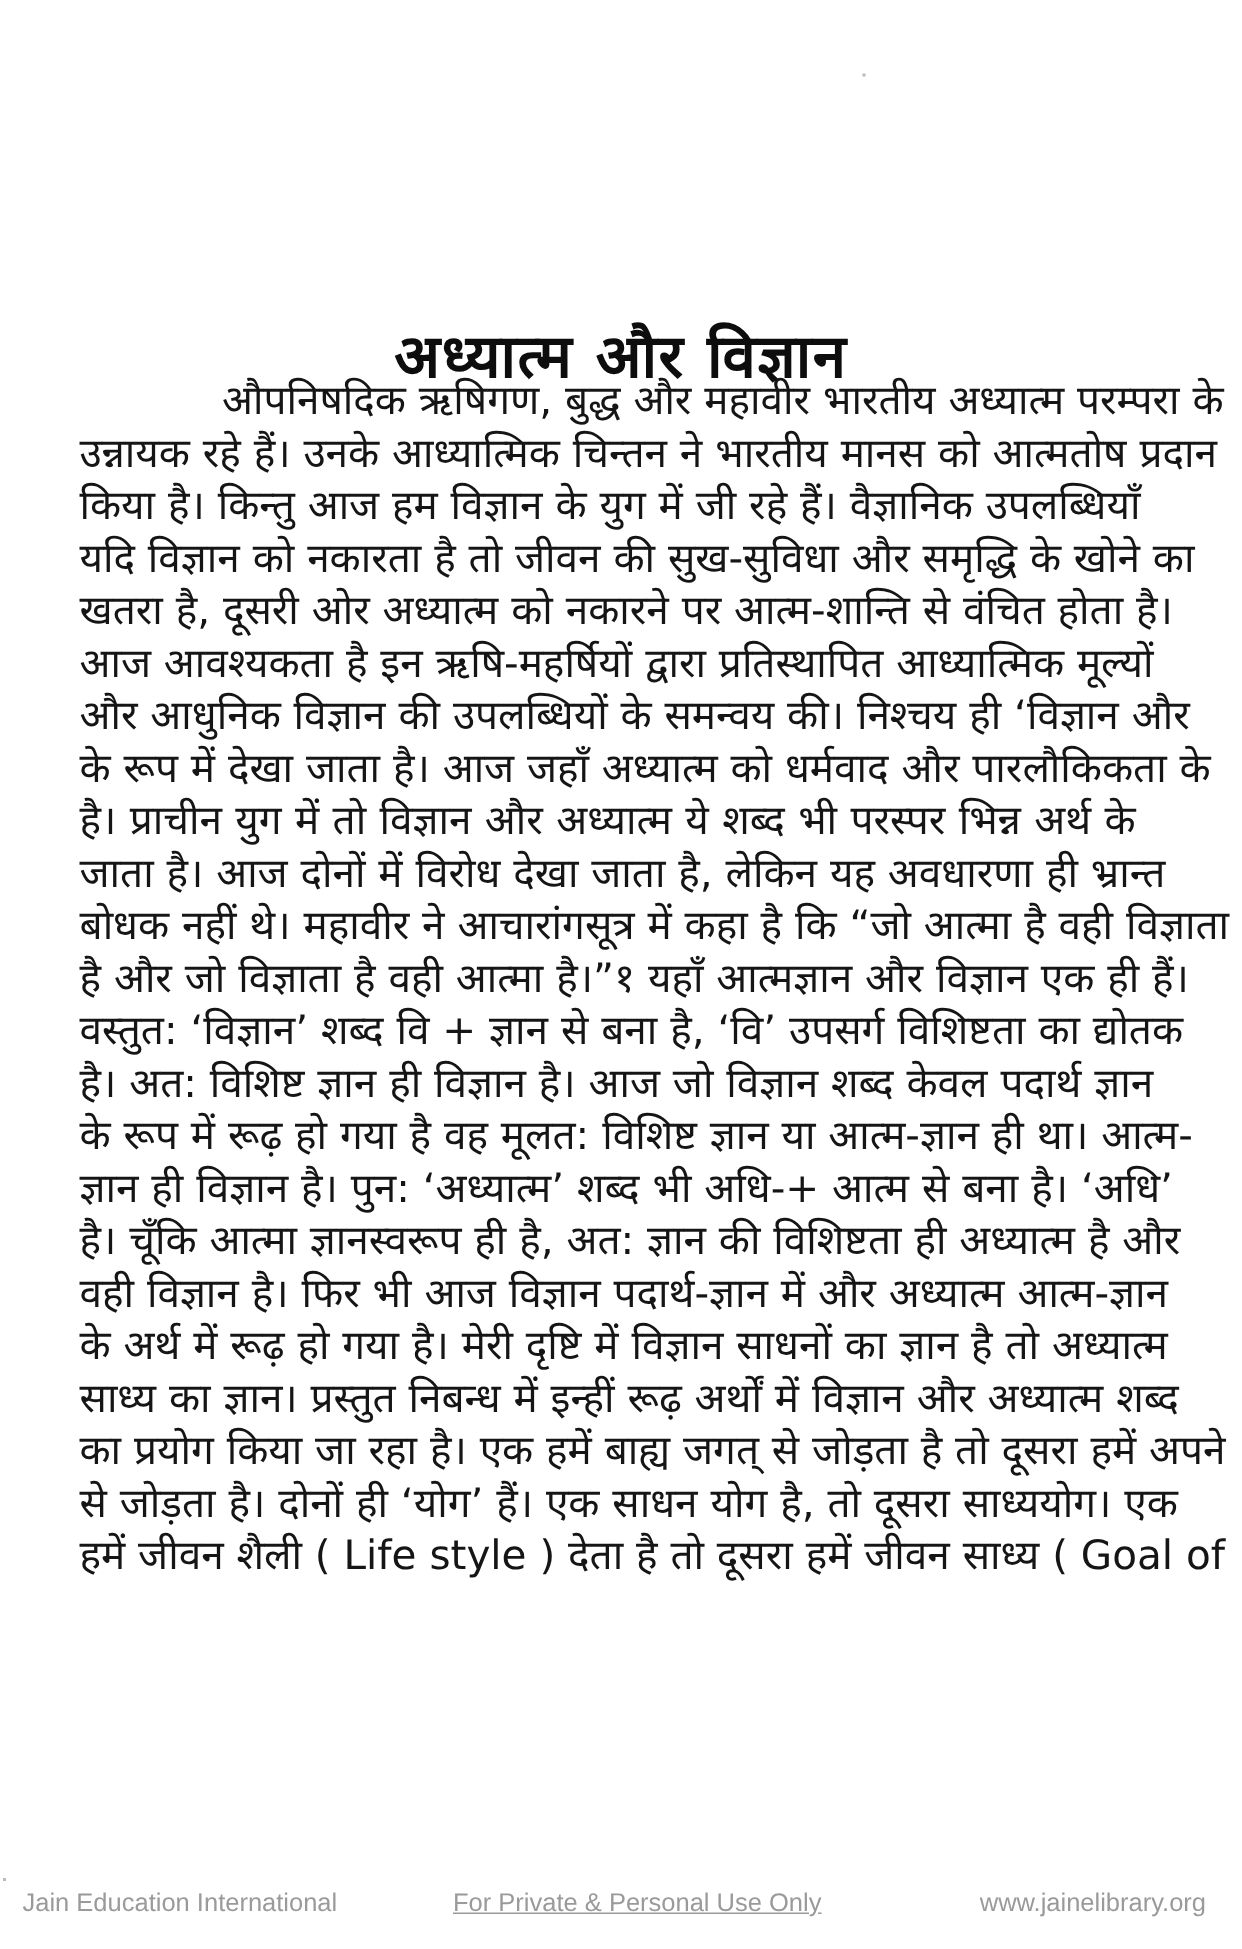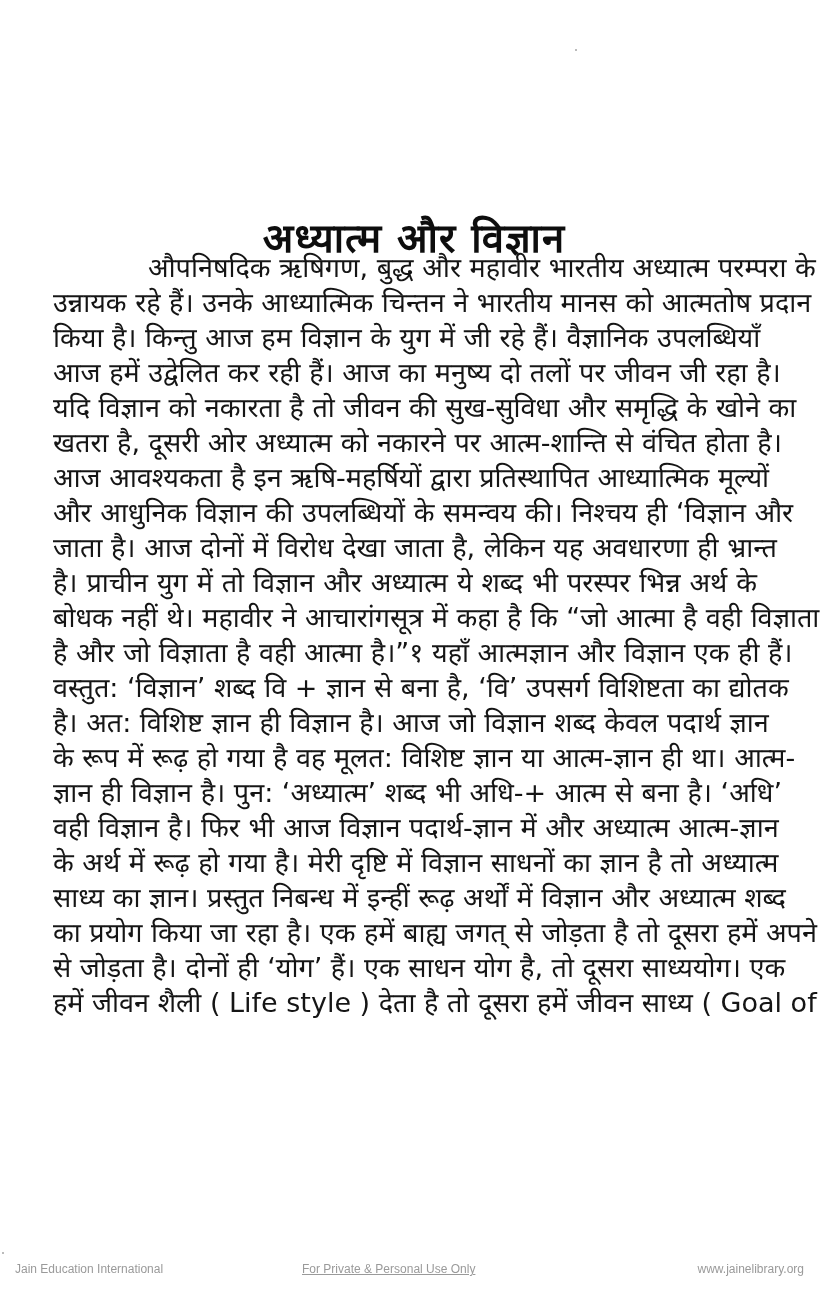--- a/index.html
+++ b/index.html
@@ -57,21 +57,21 @@
   .line.last {
     text-align-last: left;
   }
   .footer {
     position: absolute;
     top: 1258px;
     left: 0;
     width: 828px;
     height: 22px;
     font-family: "Liberation Sans", sans-serif;
-    font-size: 12px;
+    font-size: 17px;
     color: #9a9a9a;
   }
   .footer span {
     position: absolute;
     top: 0;
     line-height: 22px;
   }
   .footer .f-left { left: 15px; }
   .footer .f-mid { left: 302px; text-decoration: underline; }
   .footer .f-right { right: 24px; text-align: center; }
@@ -99,35 +99,36 @@
   <div class="speck"></div>
   <div class="speck2"></div>
 
   <h1 class="title">अध्यात्म और विज्ञान</h1>
 
   <div class="body-text">
     <div>
       <span class="line indent">औपनिषदिक ऋषिगण, बुद्ध और महावीर भारतीय अध्यात्म परम्परा के</span>
       <span class="line">उन्नायक रहे हैं। उनके आध्यात्मिक चिन्तन ने भारतीय मानस को आत्मतोष प्रदान</span>
       <span class="line">किया है। किन्तु आज हम विज्ञान के युग में जी रहे हैं। वैज्ञानिक उपलब्धियाँ</span>
-      <span class="line">आज हमें उद्वेलित कर रही हैं। आज का मनुष्य दो तलों पर जीवन जी रहा है।</span>
       <span class="line">यदि विज्ञान को नकारता है तो जीवन की सुख-सुविधा और समृद्धि के खोने का</span>
       <span class="line">खतरा है, दूसरी ओर अध्यात्म को नकारने पर आत्म-शान्ति से वंचित होता है।</span>
       <span class="line">आज आवश्यकता है इन ऋषि-महर्षियों द्वारा प्रतिस्थापित आध्यात्मिक मूल्यों</span>
       <span class="line">और आधुनिक विज्ञान की उपलब्धियों के समन्वय की। निश्चय ही ‘विज्ञान और</span>
     </div>
     <div>
+      <span class="line">के रूप में देखा जाता है। आज जहाँ अध्यात्म को धर्मवाद और पारलौकिकता के</span>
+      <span class="line">है। प्राचीन युग में तो विज्ञान और अध्यात्म ये शब्द भी परस्पर भिन्न अर्थ के</span>
       <span class="line">जाता है। आज दोनों में विरोध देखा जाता है, लेकिन यह अवधारणा ही भ्रान्त</span>
-      <span class="line">है। प्राचीन युग में तो विज्ञान और अध्यात्म ये शब्द भी परस्पर भिन्न अर्थ के</span>
       <span class="line">बोधक नहीं थे। महावीर ने आचारांगसूत्र में कहा है कि “जो आत्मा है वही विज्ञाता</span>
       <span class="line">है और जो विज्ञाता है वही आत्मा है।”१ यहाँ आत्मज्ञान और विज्ञान एक ही हैं।</span>
       <span class="line">वस्तुत: ‘विज्ञान’ शब्द वि + ज्ञान से बना है, ‘वि’ उपसर्ग विशिष्टता का द्योतक</span>
       <span class="line">है। अत: विशिष्ट ज्ञान ही विज्ञान है। आज जो विज्ञान शब्द केवल पदार्थ ज्ञान</span>
       <span class="line">के रूप में रूढ़ हो गया है वह मूलत: विशिष्ट ज्ञान या आत्म-ज्ञान ही था। आत्म-</span>
       <span class="line">ज्ञान ही विज्ञान है। पुन: ‘अध्यात्म’ शब्द भी अधि-+ आत्म से बना है। ‘अधि’</span>
+      <span class="line">है। चूँकि आत्मा ज्ञानस्वरूप ही है, अत: ज्ञान की विशिष्टता ही अध्यात्म है और</span>
       <span class="line">वही विज्ञान है। फिर भी आज विज्ञान पदार्थ-ज्ञान में और अध्यात्म आत्म-ज्ञान</span>
       <span class="line">के अर्थ में रूढ़ हो गया है। मेरी दृष्टि में विज्ञान साधनों का ज्ञान है तो अध्यात्म</span>
       <span class="line">साध्य का ज्ञान। प्रस्तुत निबन्ध में इन्हीं रूढ़ अर्थों में विज्ञान और अध्यात्म शब्द</span>
       <span class="line">का प्रयोग किया जा रहा है। एक हमें बाह्य जगत् से जोड़ता है तो दूसरा हमें अपने</span>
       <span class="line">से जोड़ता है। दोनों ही ‘योग’ हैं। एक साधन योग है, तो दूसरा साध्ययोग। एक</span>
       <span class="line">हमें जीवन शैली ( Life style ) देता है तो दूसरा हमें जीवन साध्य ( Goal of</span>
     </div>
   </div>
 
   <div class="footer">

